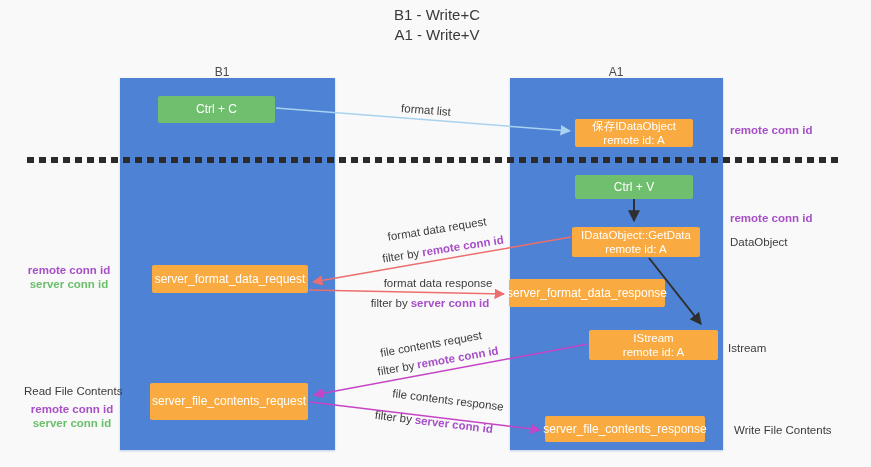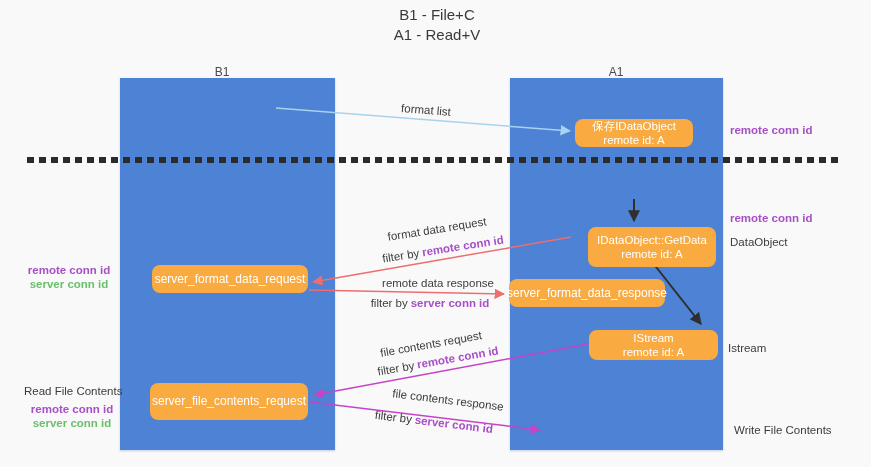--- a/index.html
+++ b/index.html
@@ -21,21 +21,21 @@
     box-shadow:0 1px 2px rgba(120,150,200,.45);
   }
   .lifeline.left  { left:120px; width:215px; }
   .lifeline.right { left:510px; width:213px; }
   .box {
     position:absolute; display:flex; flex-direction:column; align-items:center;
     justify-content:center; color:#fff; text-align:center; font-size:12px;
     line-height:1.25; border-radius:2px; white-space:nowrap;
   }
   .box.green  { background:var(--box-green,#6fbf6e); }
-  .box.orange { background:var(--box-orange,#f9aa41);border-radius:8px; }
+  .box.orange { background:var(--box-orange,#f9aa41); }
   .box.two-line { font-size:11.5px; }
   .mid-label {
     position:absolute; font-size:11.5px; color:#3d3d3d; white-space:nowrap;
     transform:translate(-50%,-50%) rotate(var(--r,0deg));
   }
   .side-label {
     position:absolute; font-size:11.5px; color:#3c3c3c; white-space:nowrap;
     line-height:14px;
   }
   .side-label.center { text-align:center; }
@@ -46,22 +46,22 @@
     position:absolute; left:27px; top:157px; width:811px; height:6px;
     background:repeating-linear-gradient(90deg,#2b2b2b 0 7px,transparent 7px 12px);
   }
   svg.arrows { position:absolute; left:0; top:0; pointer-events:none; }
 </style>
 </head>
 <body>
 
 <div class="stage">
 
-  <div class="title-line" style="top:6px;">B1 - File+C</div>
-  <div class="title-line" style="top:26px;">A1 - Read+V</div>
+  <div class="title-line" style="top:6px;">B1 - Write+C</div>
+  <div class="title-line" style="top:26px;">A1 - Write+V</div>
 
   <div class="col-header" style="left:222px; top:45px;">
     <div>B1</div>
     <div>connection</div>
   </div>
   <div class="col-header" style="left:616px; top:45px;">
     <div>A1</div>
     <div>remote</div>
   </div>
 
@@ -87,28 +87,34 @@
     </defs>
     <line x1="276" y1="108" x2="570" y2="131" style="stroke:var(--arrow-blue,#a9d2ee)" stroke-width="1.5" marker-end="url(#ah-blue)"></line>
     <line x1="634" y1="199" x2="634" y2="221" style="stroke:var(--arrow-black,#2f2f2f)" stroke-width="2" marker-end="url(#ah-black)"></line>
     <line x1="649" y1="258" x2="701" y2="324" style="stroke:var(--arrow-black,#2f2f2f)" stroke-width="2" marker-end="url(#ah-black)"></line>
     <line x1="571" y1="237" x2="313" y2="282" style="stroke:var(--arrow-red,#ed6e6e)" stroke-width="1.5" marker-end="url(#ah-red)"></line>
     <line x1="309" y1="290" x2="504" y2="294" style="stroke:var(--arrow-red,#ed6e6e)" stroke-width="1.5" marker-end="url(#ah-red)"></line>
     <line x1="588" y1="344" x2="314" y2="395" style="stroke:var(--arrow-magenta,#c644c6)" stroke-width="1.5" marker-end="url(#ah-magenta)"></line>
     <line x1="310" y1="402" x2="540" y2="430" style="stroke:var(--arrow-magenta,#c644c6)" stroke-width="1.5" marker-end="url(#ah-magenta)"></line>
   </svg>
 
+  <div class="box green" style="left:158px; top:96px; width:117px; height:27px;">
+    <div>Ctrl + C</div>
+  </div>
 
   <div class="box orange two-line" style="left:575px; top:119px; width:118px; height:28px;">
     <div>保存IDataObject</div>
     <div>remote id: A</div>
   </div>
 
+  <div class="box green" style="left:575px; top:175px; width:118px; height:24px;">
+    <div>Ctrl + V</div>
+  </div>
 
-  <div class="box orange two-line" style="left:572px; top:227px; width:128px; height:40px;margin-left:16px;">
+  <div class="box orange two-line" style="left:572px; top:227px; width:128px; height:30px;">
     <div>IDataObject::GetData</div>
     <div>remote id: A</div>
   </div>
 
   <div class="box orange" style="left:152px; top:265px; width:156px; height:28px;">
     <div>server_format_data_request</div>
   </div>
 
   <div class="box orange" style="left:509px; top:279px; width:156px; height:28px;">
     <div>server_format_data_response</div>
@@ -116,29 +122,32 @@
 
   <div class="box orange two-line" style="left:589px; top:330px; width:129px; height:30px;">
     <div>IStream</div>
     <div>remote id: A</div>
   </div>
 
   <div class="box orange" style="left:150px; top:383px; width:158px; height:37px;">
     <div>server_file_contents_request</div>
   </div>
 
+  <div class="box orange" style="left:545px; top:416px; width:160px; height:26px;">
+    <div>server_file_contents_response</div>
+  </div>
 
   <div class="mid-label" style="left:426px; top:110px; --r:4.5deg;">format list</div>
 
   <div class="mid-label" style="left:437px; top:229px; --r:-9deg;">format data request</div>
   <div class="mid-label" style="left:443px; top:249px; --r:-9deg;">
     <span class="filter-word">filter by</span><span class="conn-purple">remote conn id</span>
   </div>
 
-  <div class="mid-label" style="left:438px; top:283px; --r:0deg;">remote data response</div>
+  <div class="mid-label" style="left:438px; top:283px; --r:0deg;">format data response</div>
   <div class="mid-label" style="left:430px; top:303px; --r:0deg;">
     <span class="filter-word">filter by</span><span class="conn-purple">server conn id</span>
   </div>
 
   <div class="mid-label" style="left:431px; top:344px; --r:-10deg;">file contents request</div>
   <div class="mid-label" style="left:438px; top:361px; --r:-10deg;">
     <span class="filter-word">filter by</span><span class="conn-purple">remote conn id</span>
   </div>
 
   <div class="mid-label" style="left:448px; top:400px; --r:7deg;">file contents response</div>

